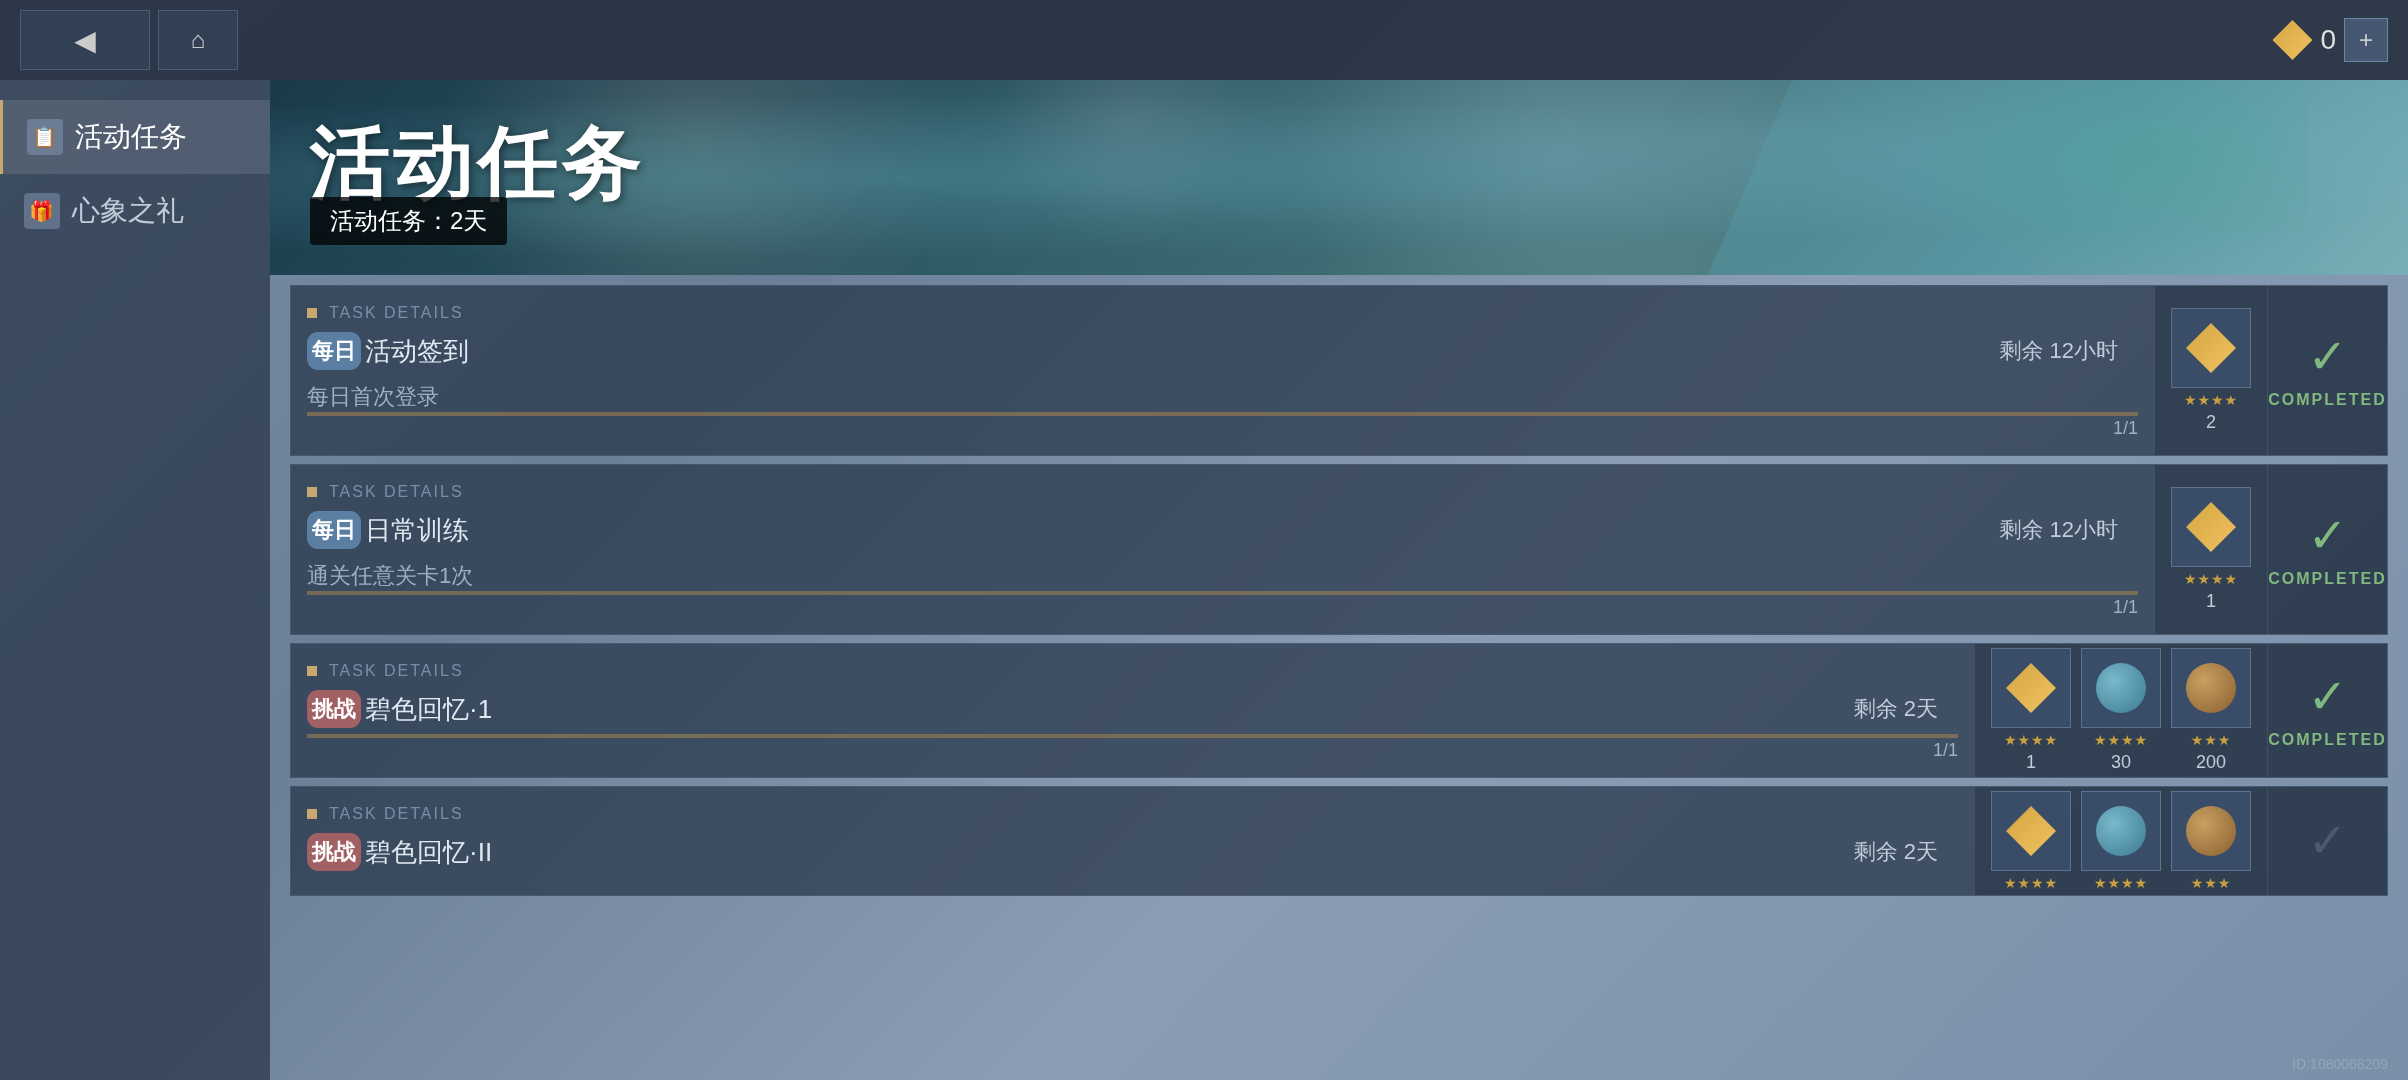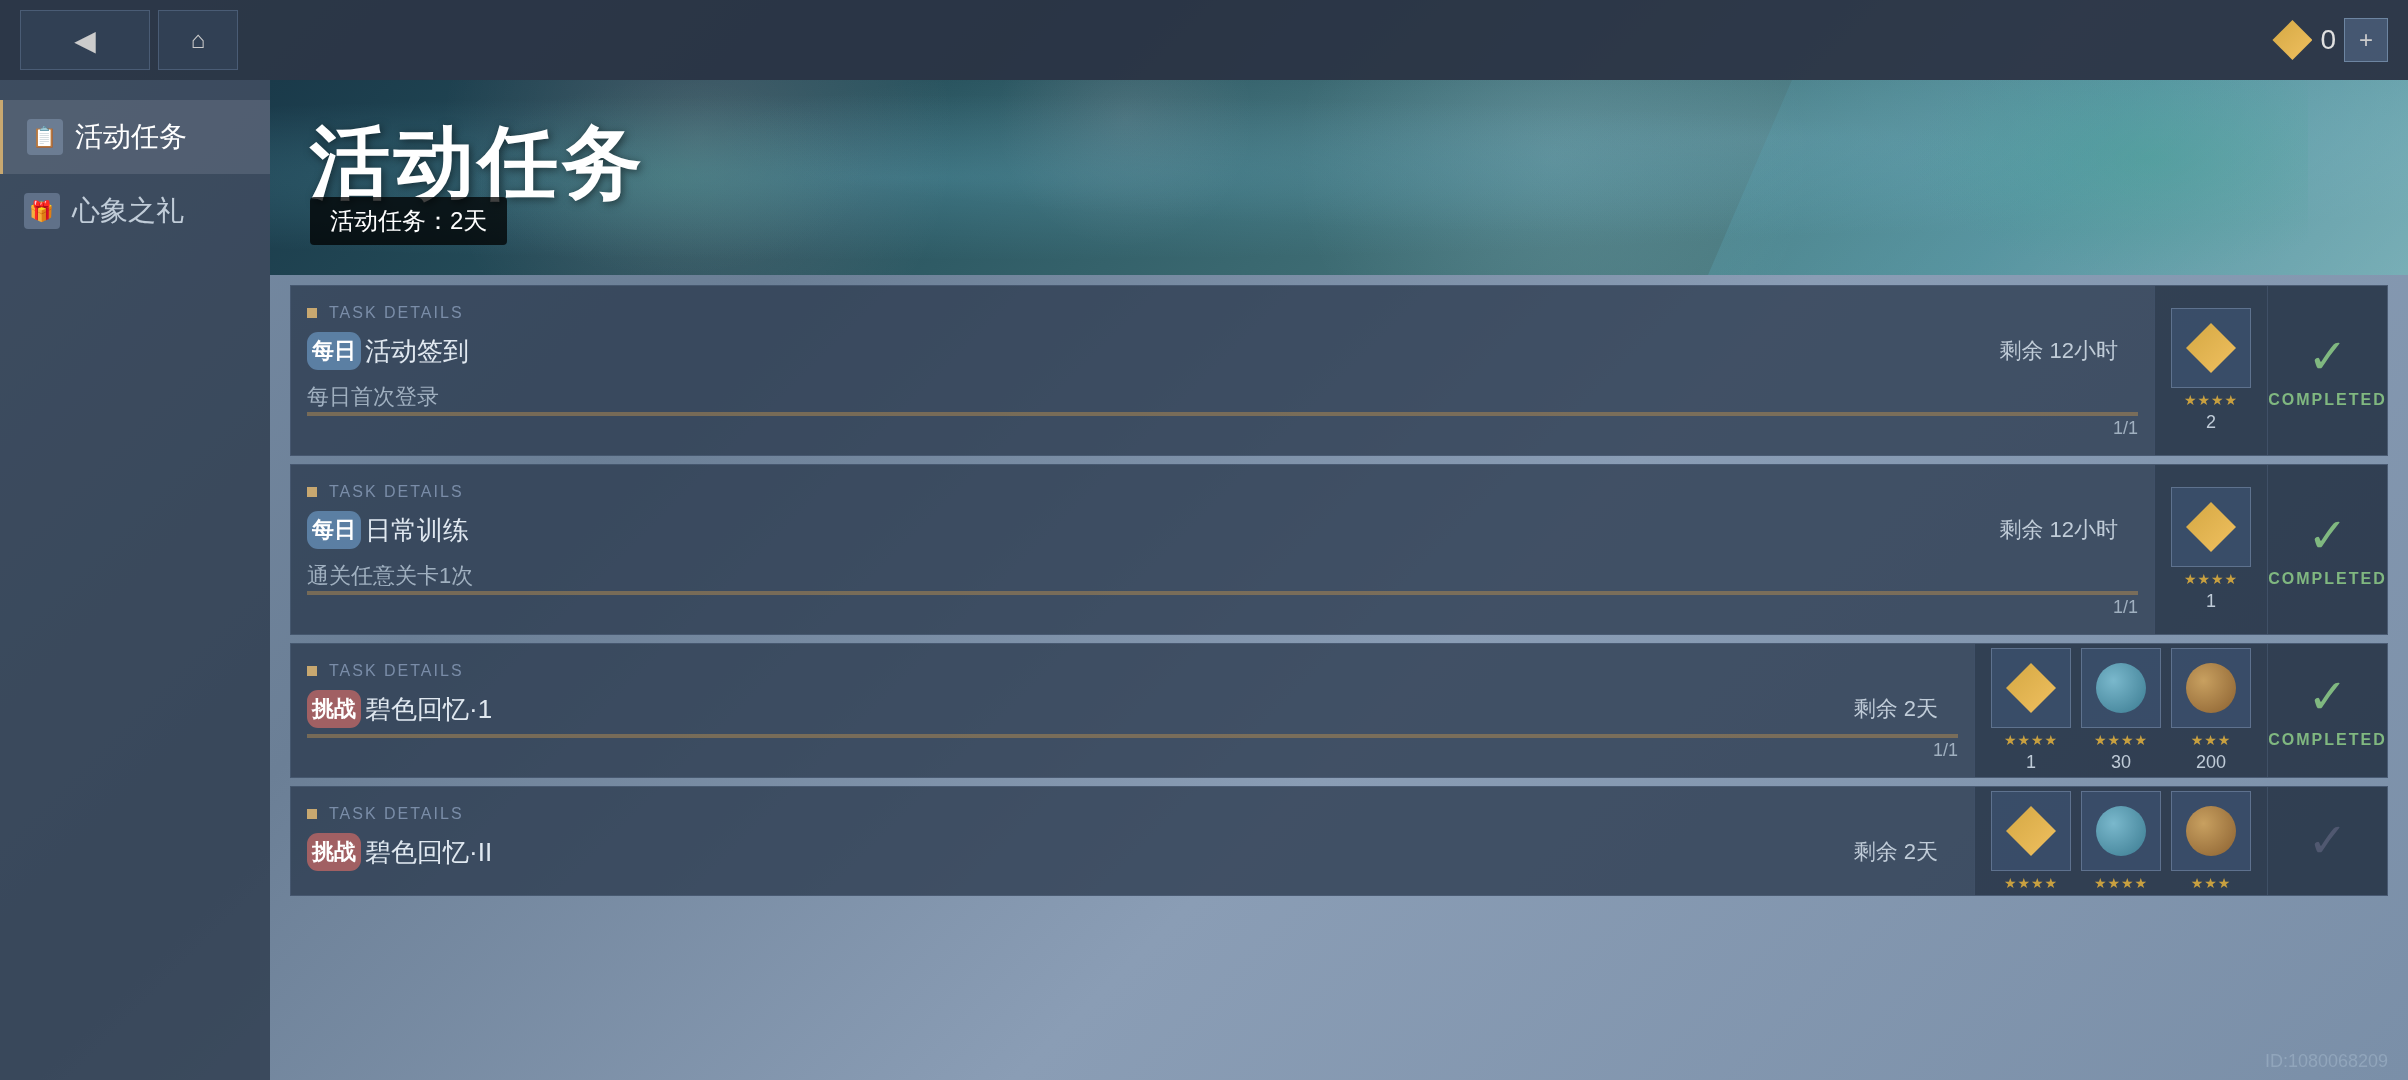--- a/index.html
+++ b/index.html
@@ -360,21 +360,21 @@
       padding: 0 16px;
       gap: 10px;
     }
 
     
     .bottom-id {
       position: absolute;
       bottom: 8px;
       right: 20px;
       color: rgba(160,180,200,0.6);
-      font-size: 18px;
+      font-size: 14px;
     }
 
     .separator-line {
       height: 4px;
       background: rgba(180,140,80,0.5);
       margin: 0 16px;
     }
 
     .banner-leaf-decoration {
       position: absolute;

